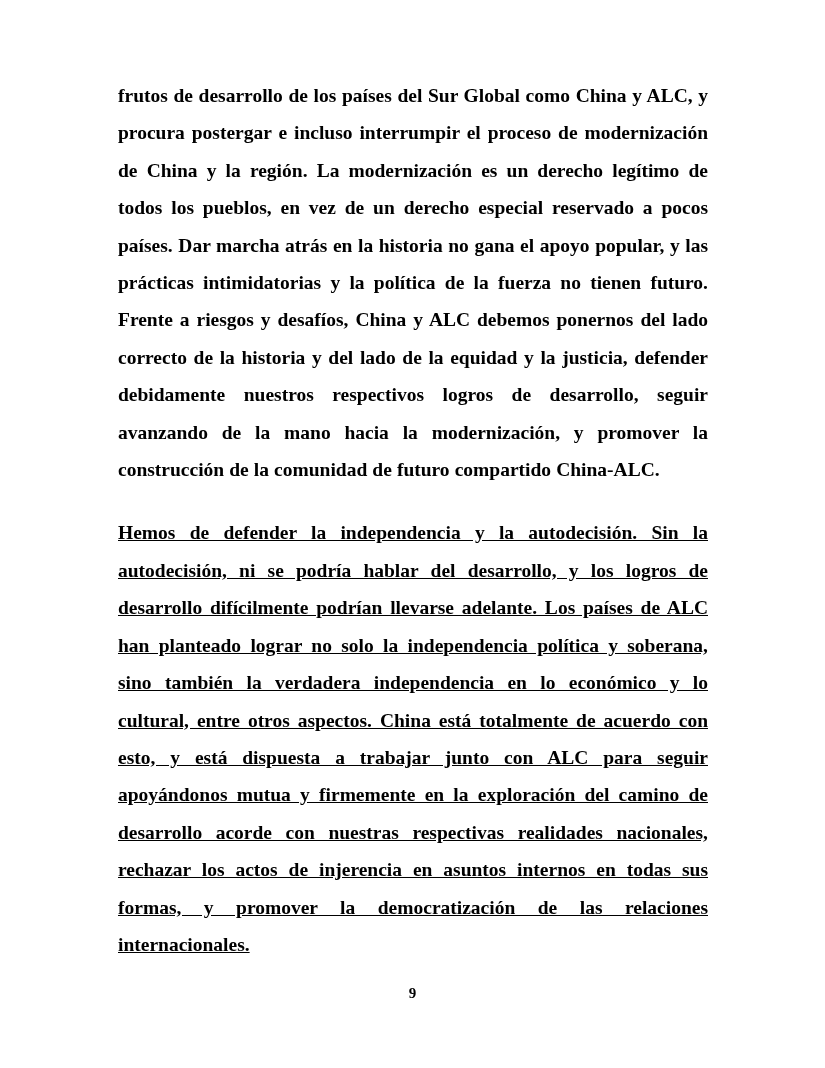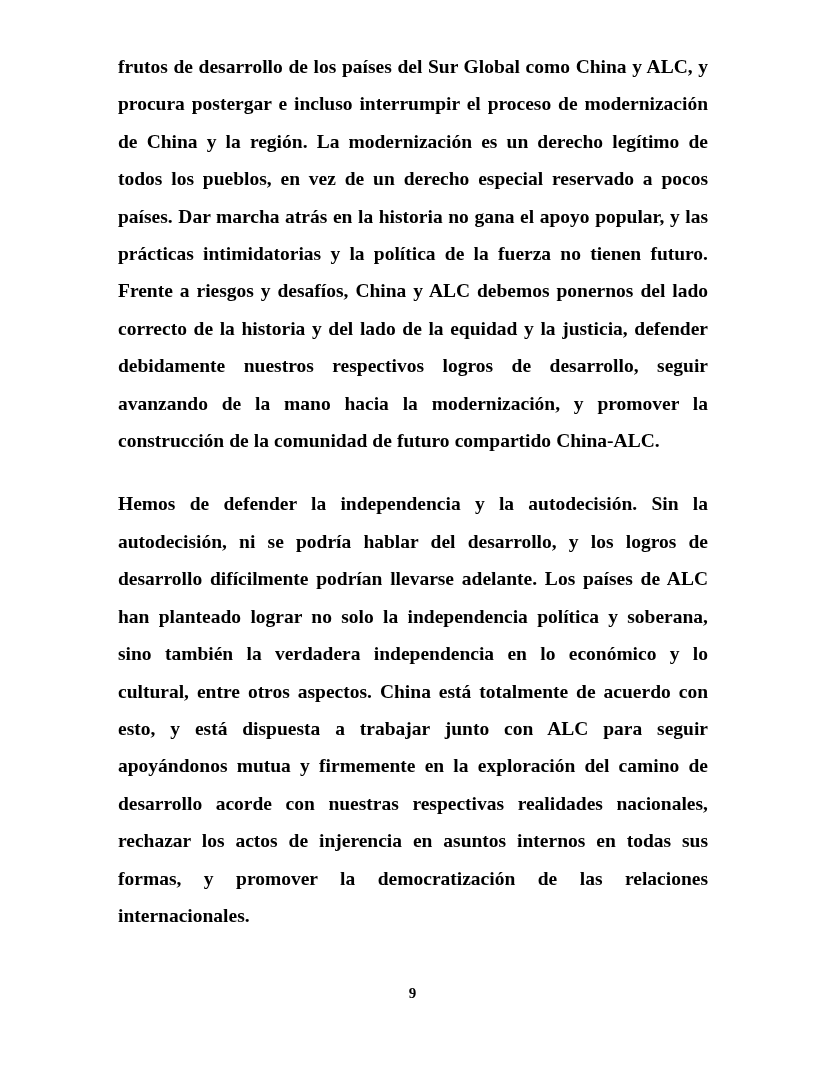--- a/index.html
+++ b/index.html
@@ -12,38 +12,39 @@
     height: 1068px;
     font-family: "Liberation Serif", serif;
     color: #000000;
     position: relative;
     overflow: hidden;
   }
   .page {
     width: 825px;
     height: 1068px;
     box-sizing: border-box;
-    padding: 48px 118px 0 118px;
+    padding: 77px 118px 0 118px;
     position: relative;
   }
   .doc-body {
     width: 590px;
   }
   .para {
     font-size: 19.5px;
     font-weight: bold;
     line-height: 37.4px;
     text-align: justify;
     text-justify: inter-word;
     margin: 0 0 26px 0;
     letter-spacing: 0.0px;
     word-spacing: 0.2px;
   }
   .para:last-child {
     margin-bottom: 0;
+    text-decoration: underline;
   }
   .page-number {
     position: absolute;
     left: 0;
     right: 0;
     top: 985px;
     text-align: center;
     font-size: 15px;
     font-weight: bold;
     font-family: "Liberation Serif", serif;

